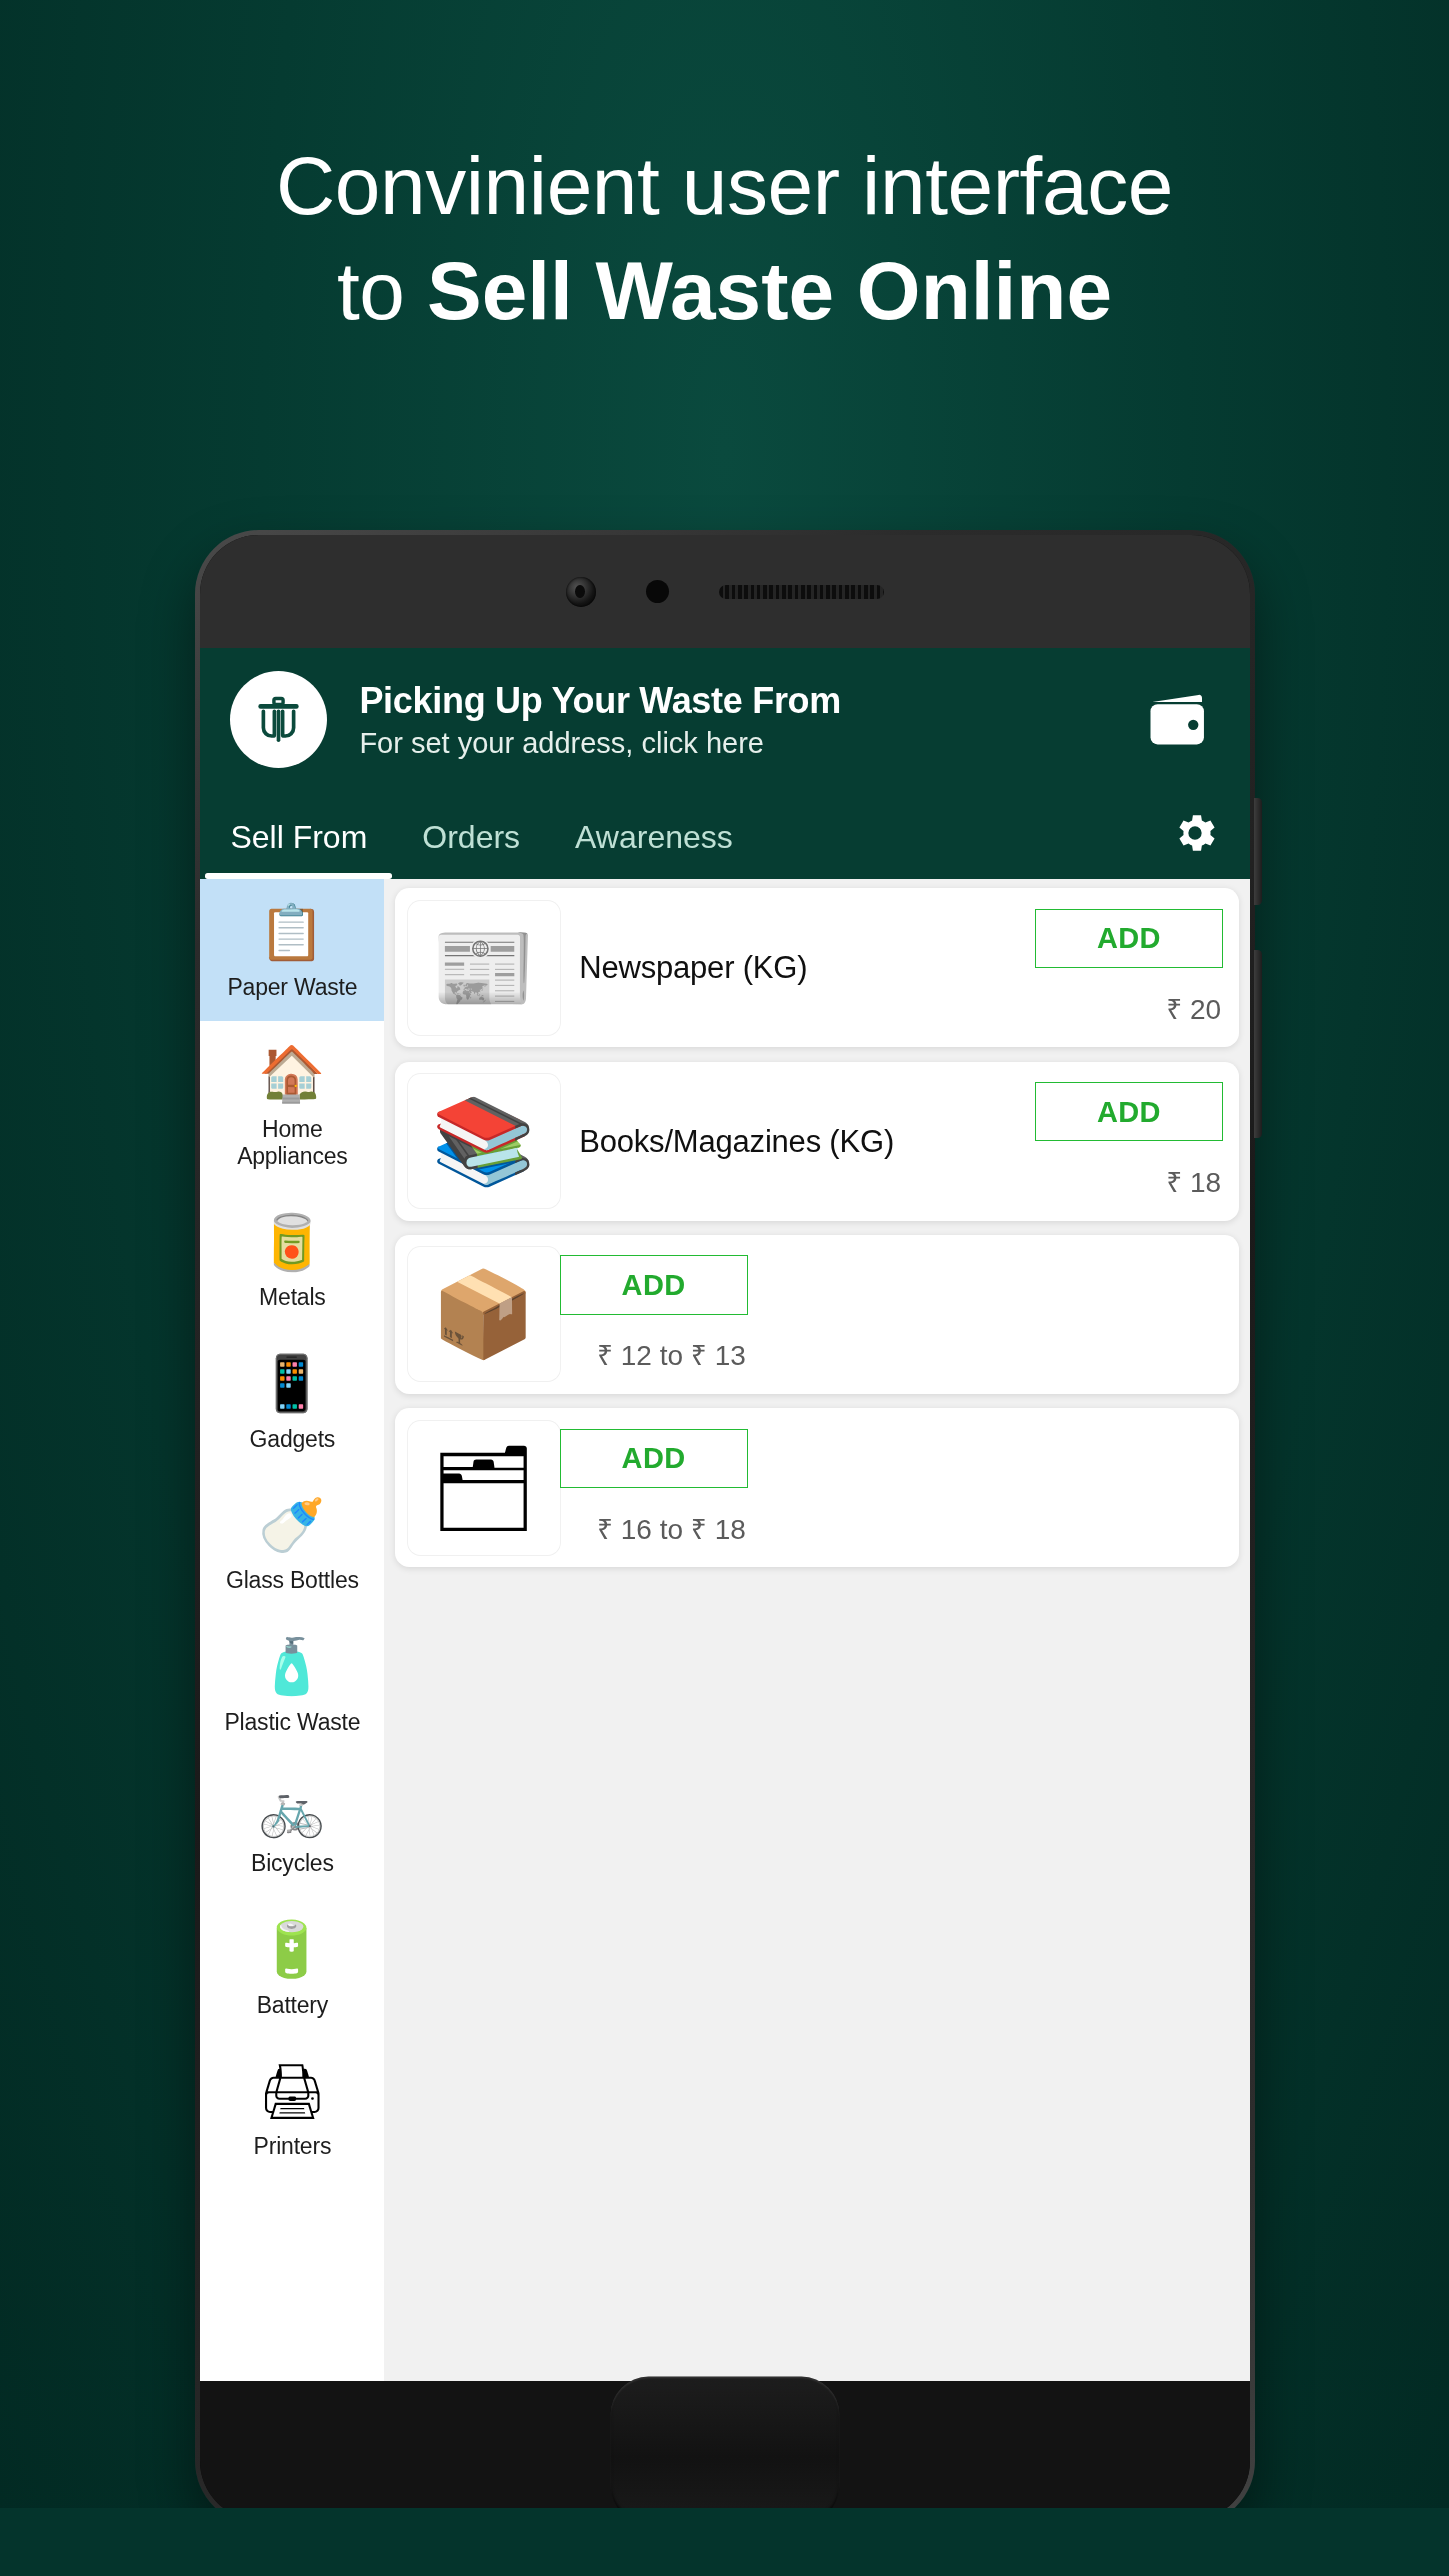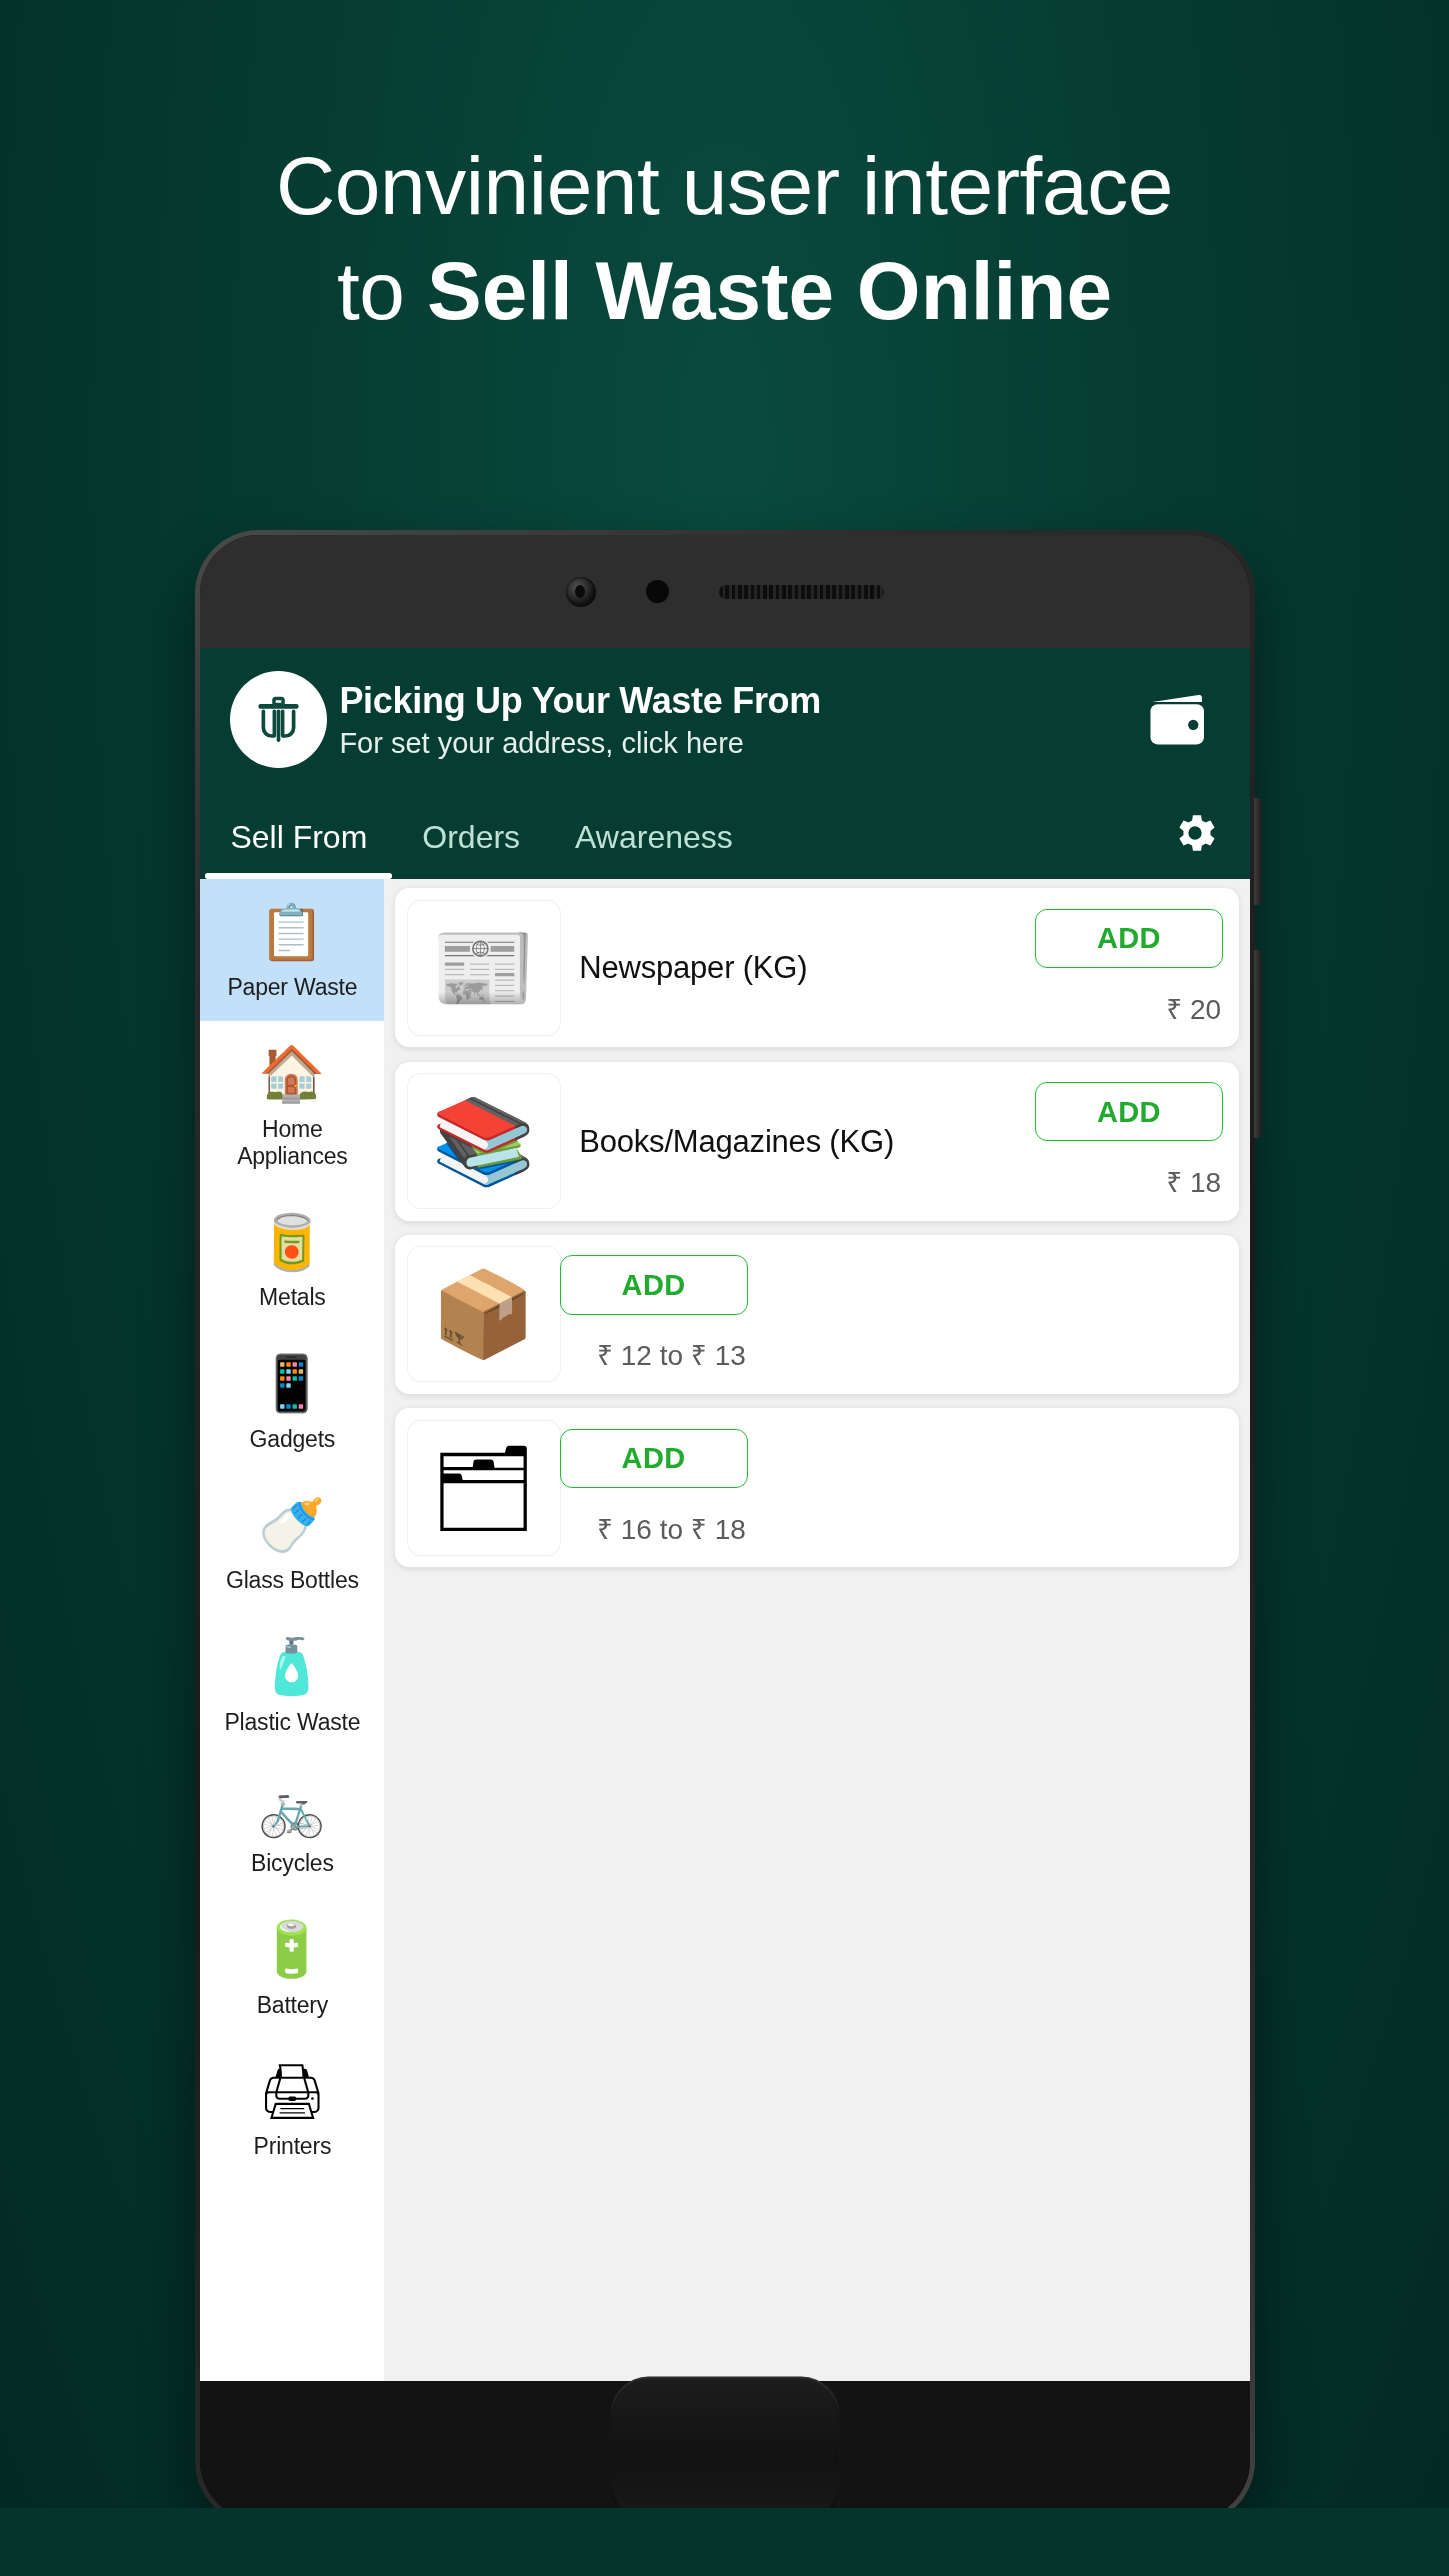--- a/index.html
+++ b/index.html
@@ -126,21 +126,21 @@
   }
   .side-btn.b1 { top: 268px; height: 107px; }
   .side-btn.b2 { top: 420px; height: 188px; }
 
   
   .app-header {
     background: #063d32;
     padding: 23px 30px 18px 30px;
     display: flex;
     align-items: center;
-    gap: 12px;
+    gap: 32px;
   }
   .logo-circle {
     width: 97px; height: 97px; border-radius: 50%;
     background: #ffffff;
     flex: 0 0 auto;
     display: flex; align-items: center; justify-content: center;
   }
   .header-text { flex: 1 1 auto; min-width: 0; }
   .header-title {
     color: #ffffff;
@@ -268,21 +268,21 @@
     flex: 0 0 auto;
     width: 188px;
     display: flex;
     flex-direction: column;
     align-items: stretch;
     justify-content: space-between;
     height: 118px;
   }
   .add-btn {
     border: 1.8px solid #22bb33;
-    border-radius: 12px;
+    border-radius: 0;
     color: #22aa2e;
     background: #ffffff;
     font-size: 29px;
     font-weight: 700;
     text-align: center;
     padding: 12.5px 0 11.6px 0;
     letter-spacing: 0.4px;
   }
   .price {
     text-align: right;

